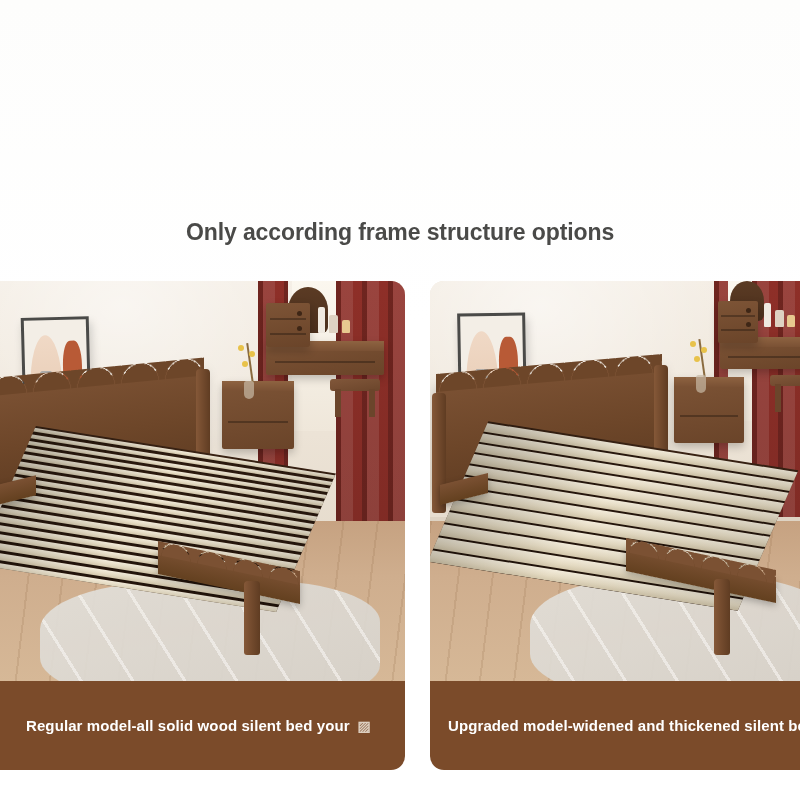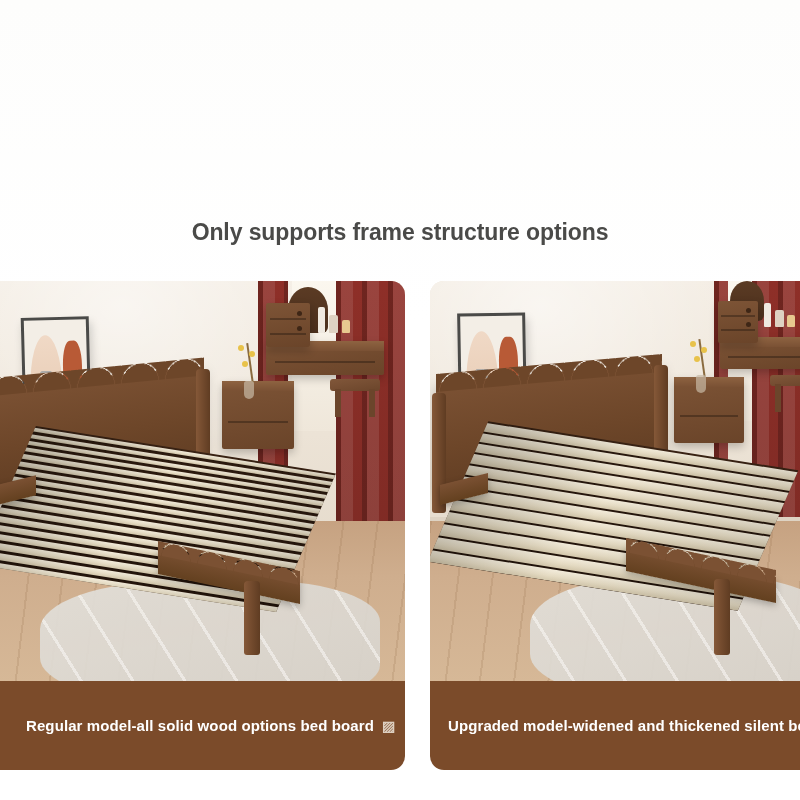--- a/index.html
+++ b/index.html
@@ -283,21 +283,21 @@
     font-size: 14px;
     vertical-align: middle;
     opacity: .9;
   }
 </style>
 </head>
 <body>
 
 <div class="page">
 
-  <div class="subtitle">Only supports frame structure options</div>
+  <div class="subtitle">Only according frame structure options</div>
 
   <div class="panels">
 
     <div class="panel panel-left">
       <div class="scene">
 
         <div class="wall"></div>
         <div class="wall-shadow"></div>
 
         <div class="window-light" style="left:292px;width:46px;height:150px;"></div>
@@ -470,21 +470,21 @@
           </div>
           <div class="post" style="left:284px;top:298px;width:16px;height:76px;"></div>
           <div class="rail" style="left:10px;top:198px;width:48px;height:20px;transform:skewY(-14deg);"></div>
         </div>
 
       </div>
     </div>
   </div>
 
   <div class="caption caption-left">
-    <span class="caption-text">Regular model-all solid wood options bed board</span>
+    <span class="caption-text">Regular model-all solid wood silent bed your</span>
     <span class="caption-glyph">▨</span>
   </div>
 
   <div class="caption caption-right">
     <span class="caption-text">Upgraded model-widened and thickened silent bed</span>
 
   </div>
 
 </div>
 

